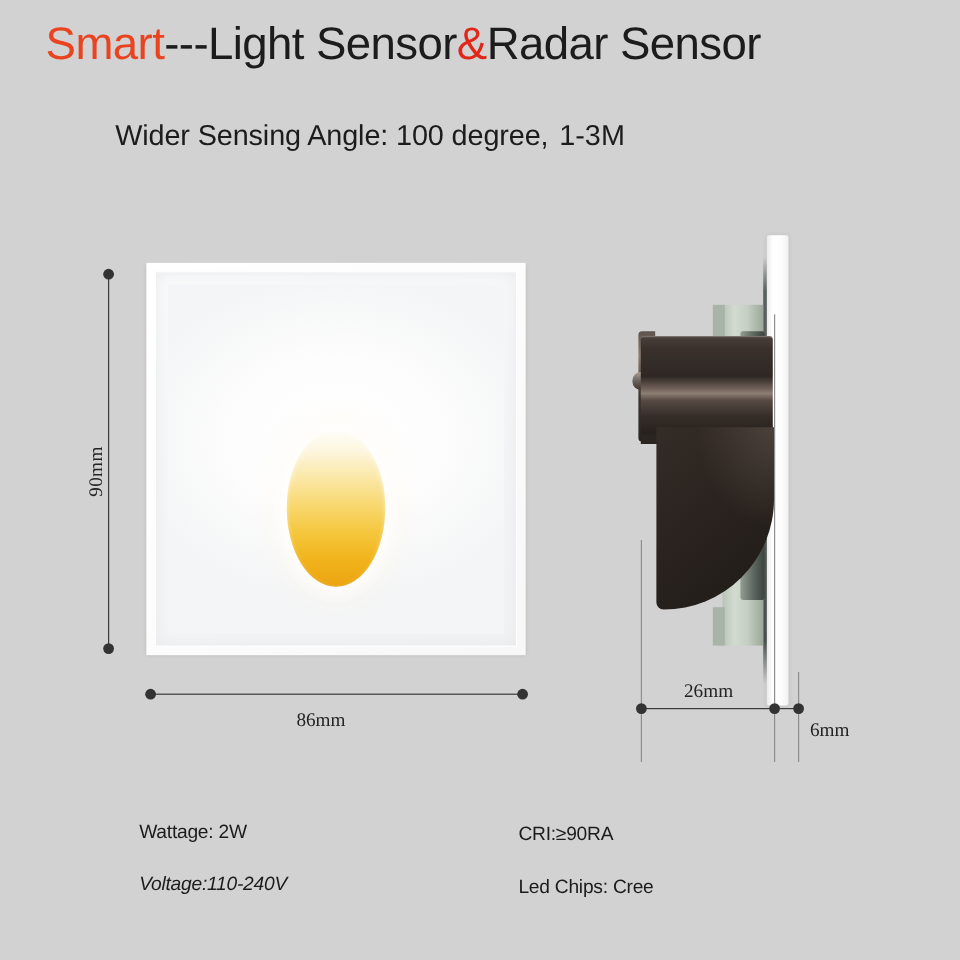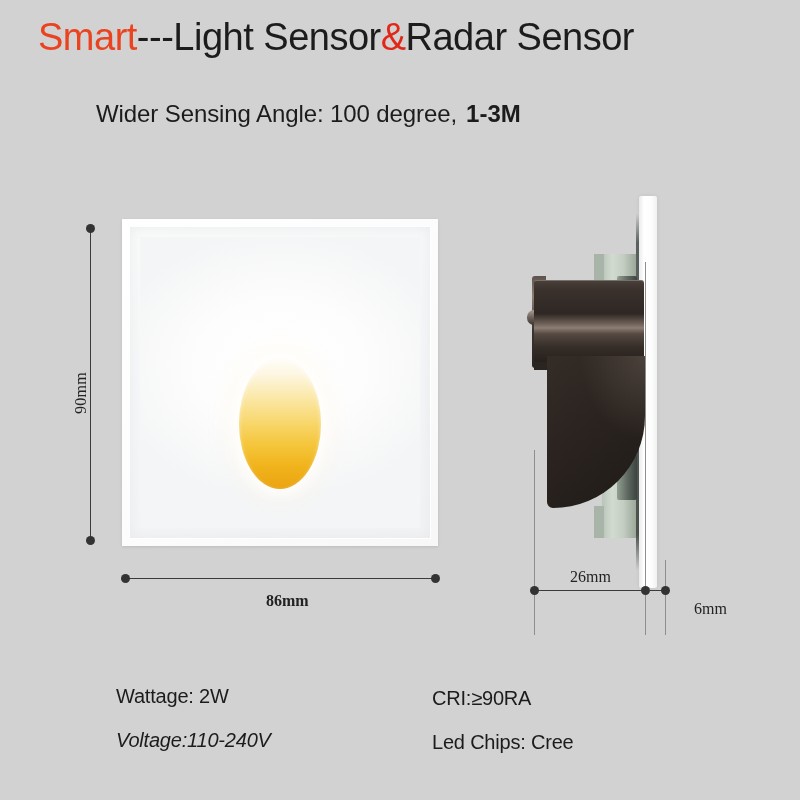--- a/index.html
+++ b/index.html
@@ -42,21 +42,21 @@
     position: absolute;
     top: 100px;
     left: 96px;
     font-size: 24px;
     font-weight: 400;
     color: #1c1c1c;
     white-space: nowrap;
     letter-spacing: -0.1px;
   }
   #subtitle .strong {
-    font-weight: 700;
+    font-weight: 400;
     letter-spacing: 0px;
     margin-left: 9px;
     margin-top: 36px;
   }
 
   
   #front-view {
     position: absolute;
     left: 122px;
     top: 219px;
@@ -252,21 +252,21 @@
   }
   #label-90mm {
     transform: rotate(-90deg);
     transform-origin: left top;
     letter-spacing: 0.3px;
   }
 
   
   .spec-text {
     position: absolute;
-    font-size: 20px;
+    font-size: 16px;
     color: #1c1c1c;
     white-space: nowrap;
     letter-spacing: -0.2px;
   }
 </style>
 </head>
 <body>
 
 <div id="header-block">
   <div id="main-title"><span class="accent">Smart</span><span>---Light Sensor</span><span class="amp">&amp;</span><span>Radar Sensor</span></div>
@@ -304,37 +304,37 @@
   <div class="dim-line-v" style="left:90px; top:228px; height:312px;"></div>
   <div class="dim-dot" style="left:86px; top:224px;"></div>
   <div class="dim-dot" style="left:86px; top:536px;"></div>
   <div class="dim-label" id="label-90mm" style="left:72px; top:414px;">90mm</div>
 </div>
 
 <div>
   <div class="dim-line-h" style="left:126px; top:578px; width:310px;"></div>
   <div class="dim-dot" style="left:121px; top:574px;"></div>
   <div class="dim-dot" style="left:431px; top:574px;"></div>
-  <div class="dim-label" style="left:266px; top:592px;font-weight:bold;">86mm</div>
+  <div class="dim-label" style="left:247px; top:592px;">86mm</div>
 </div>
 
 <div>
 
   <div class="ext-line" style="left:534px; top:450px; height:185px;"></div>
   <div class="ext-line" style="left:645px; top:262px; height:373px;"></div>
   <div class="ext-line" style="left:665px; top:560px; height:75px;"></div>
 
   <div class="dim-line-h" style="left:538px; top:590px; width:107px;"></div>
   <div class="dim-dot" style="left:530px; top:586px;"></div>
   <div class="dim-dot" style="left:641px; top:586px;"></div>
   <div class="dim-label" style="left:570px; top:568px;">26mm</div>
 
   <div class="dim-line-h" style="left:650px; top:590px; width:15px;"></div>
   <div class="dim-dot" style="left:661px; top:586px;"></div>
-  <div class="dim-label" style="left:694px; top:600px;">6mm</div>
+  <div class="dim-label" style="left:675px; top:600px;">6mm</div>
 </div>
 
 <div>
   <div class="spec-text" style="left:116px; top:685px;">Wattage: 2W</div>
   <div class="spec-text" style="left:116px; top:729px;font-style:italic;">Voltage:110-240V</div>
   <div class="spec-text" style="left:432px; top:687px;">CRI:≥90RA</div>
   <div class="spec-text" style="left:432px; top:731px;">Led Chips: Cree</div>
 </div>
 
 </body></html>

